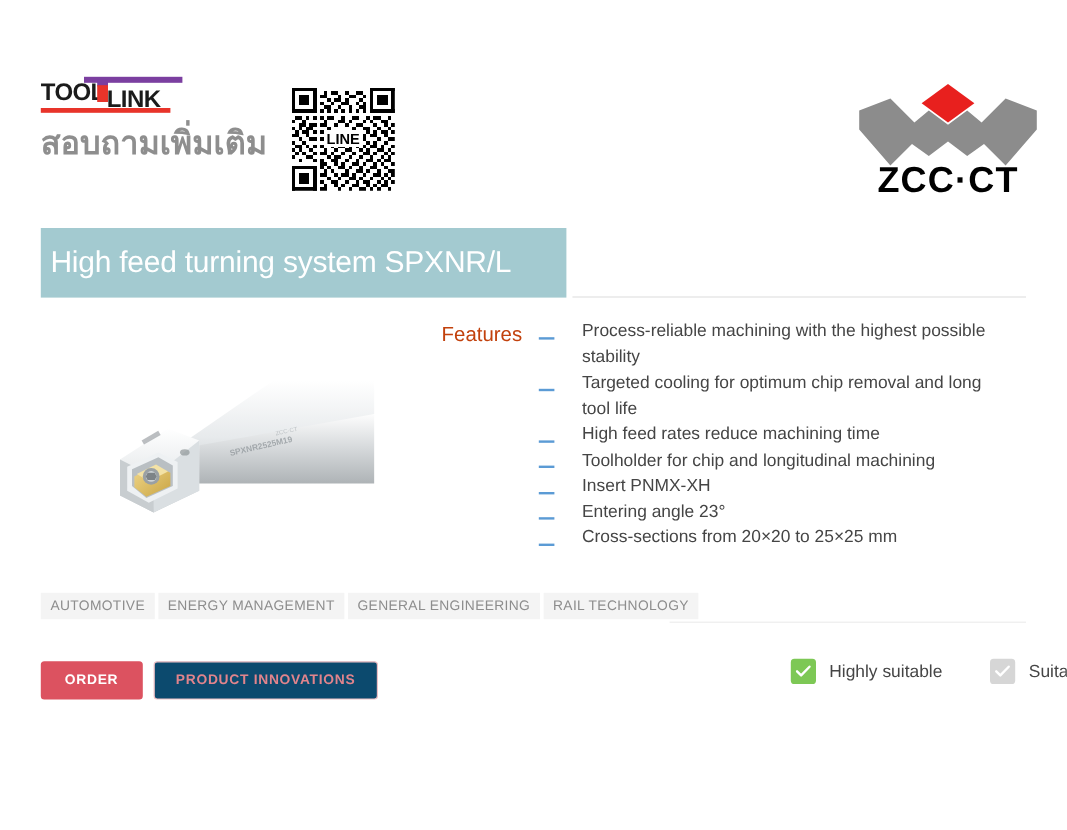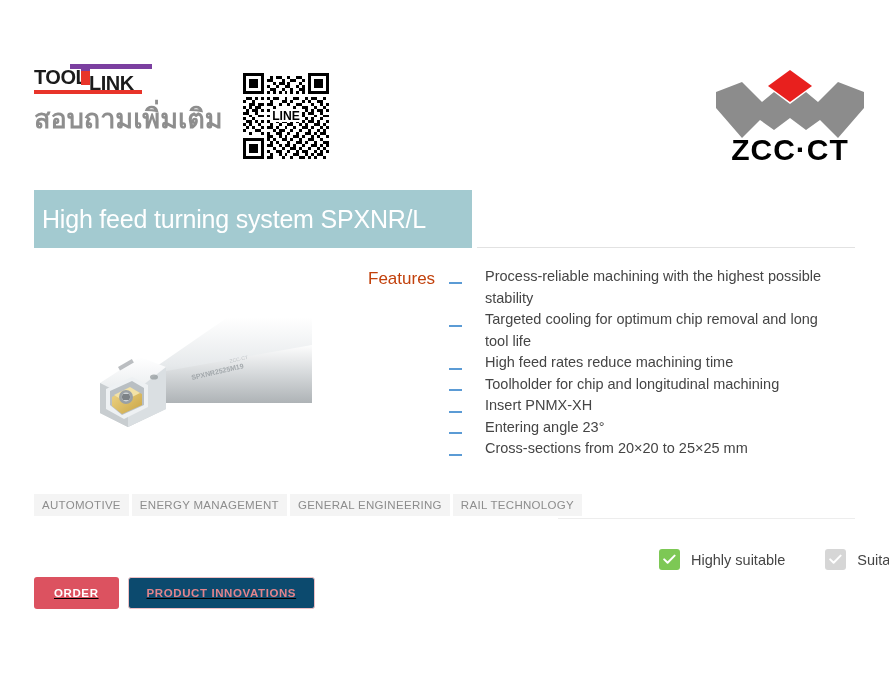--- a/index.html
+++ b/index.html
@@ -111,21 +111,21 @@
     font-size: 11.5px; letter-spacing: 0.3px;
     padding: 5px 8px 5px 8px; white-space: nowrap;
     font-family: "Liberation Sans", sans-serif;
   }
   .tags-rule {
     position: absolute; left: 558px; top: 518px;
     width: 297px; height: 1px; background: #ededed;
   }
 
   
-  .btn-row { position: absolute; left: 34px; top: 577px; display: flex; gap: 9px; text-decoration: underline; }
+  .btn-row { position: absolute; left: 34px; top: 551px; display: flex; gap: 9px; }
   .btn-order {
     background: #DC5260; color: #ffffff;
     font-size: 11.5px; font-weight: bold; letter-spacing: 0.6px;
     padding: 10px 20px; border: none; border-radius: 3px;
     cursor: pointer; font-family: "Liberation Sans", sans-serif;
   }
   .btn-innov {
     background: #0c4a6e; color: #E2848C;
     font-size: 11.5px; font-weight: bold; letter-spacing: 0.6px;
     padding: 9px 18px; border: 1px solid #EEBFC4; border-radius: 3px;

